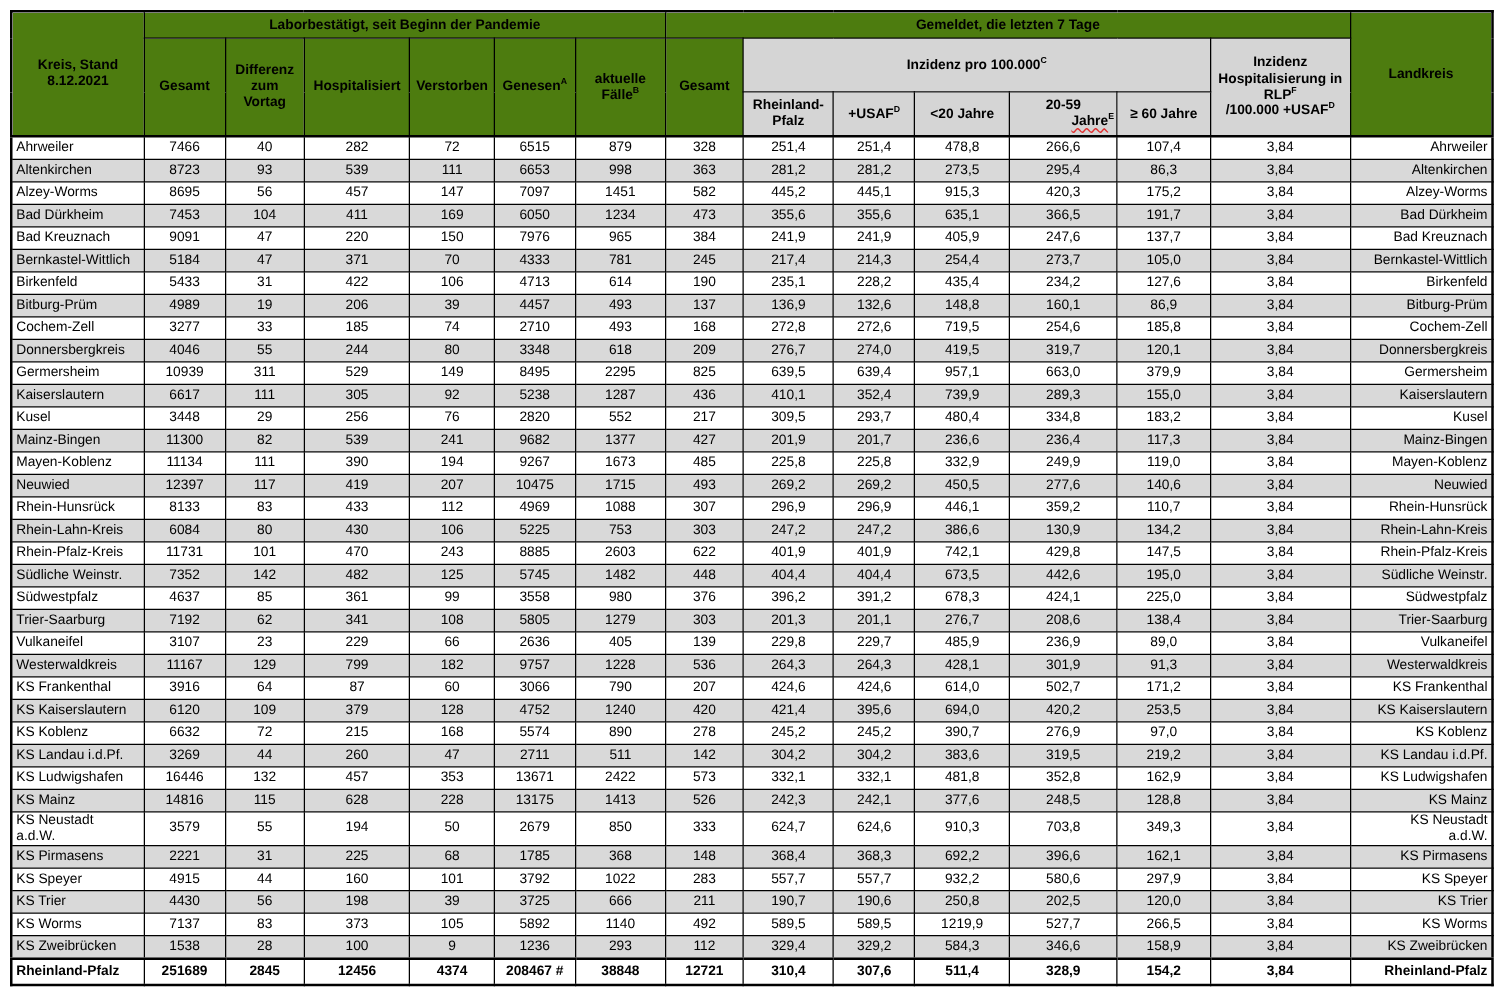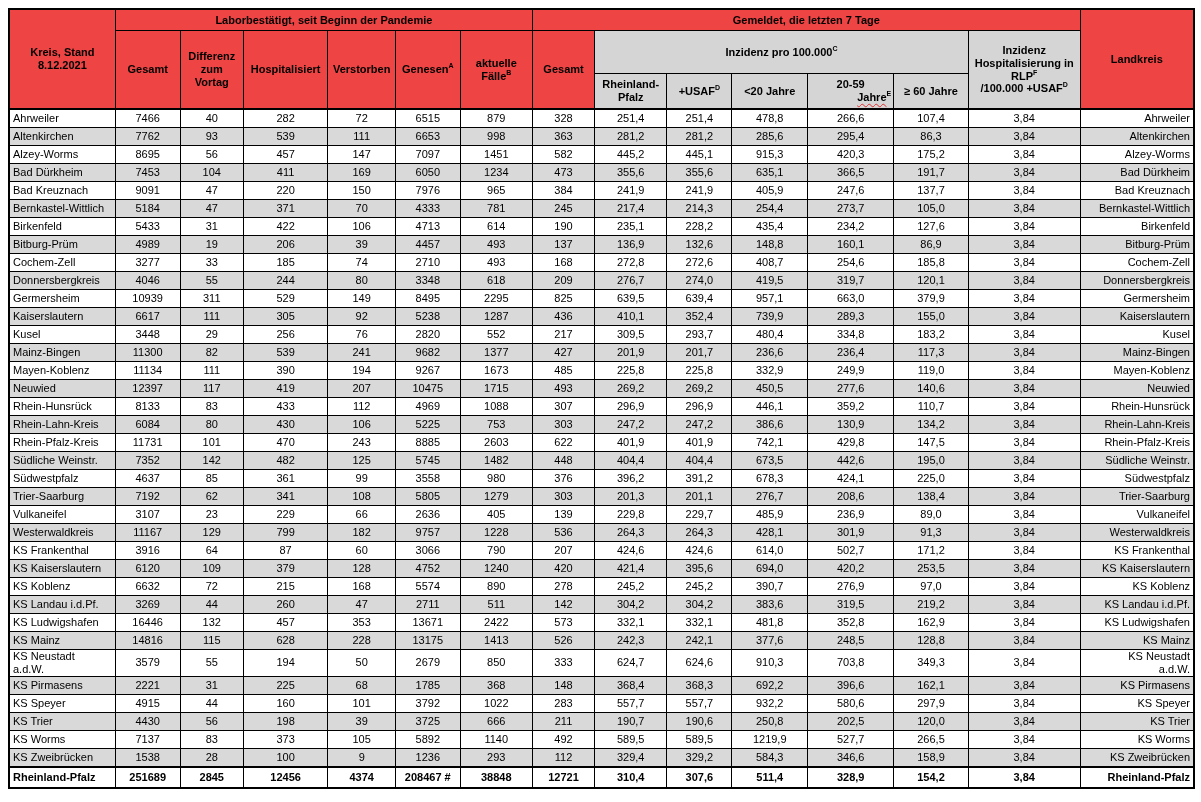--- a/index.html
+++ b/index.html
@@ -1,20 +1,20 @@
 <!DOCTYPE html>
 <html><head>
 <meta charset="utf-8">
 <style>
   html,body{margin:0;padding:0;background:#fff;width:1201px;height:802px;overflow:hidden;
     font-family:"Liberation Sans",sans-serif;color:#000;}
   .wrap{padding:8px 6px 6px 8px;}
   table{border-collapse:collapse;table-layout:fixed;border:2px solid #000;}
   th,td{border:1px solid #000;font-size:11px;line-height:1.18;padding:0 2px;overflow:hidden;}
-  thead th{font-weight:bold;text-align:center;vertical-align:middle;background:#ef4444;}
+  thead th{font-weight:bold;text-align:center;vertical-align:middle;background:#4d7c0f;}
   thead tr.band th{height:20px;}
   thead tr.sub1 th{height:42px;}
   thead tr.sub2 th{height:34px;}
   thead{border-bottom:2px solid #000;}
   th.light{background:#d5d5d5;}
   tbody td{height:17px;vertical-align:middle;}
   tbody tr:nth-child(even){background:#d9d9d9;}
   td.kreis{text-align:left;padding-left:3px;}
   td.landkreis{text-align:right;padding-right:3px;}
   td.num{text-align:center;}
@@ -84,30 +84,30 @@
           <td class="num">251,4</td>
           <td class="num">251,4</td>
           <td class="num">478,8</td>
           <td class="num">266,6</td>
           <td class="num">107,4</td>
           <td class="num">3,84</td>
           <td class="landkreis">Ahrweiler</td>
         </tr>
         <tr>
           <td class="kreis">Altenkirchen</td>
-          <td class="num">7762</td>
+          <td class="num">8723</td>
           <td class="num">93</td>
           <td class="num">539</td>
           <td class="num">111</td>
           <td class="num">6653</td>
           <td class="num">998</td>
           <td class="num">363</td>
           <td class="num">281,2</td>
           <td class="num">281,2</td>
-          <td class="num">285,6</td>
+          <td class="num">273,5</td>
           <td class="num">295,4</td>
           <td class="num">86,3</td>
           <td class="num">3,84</td>
           <td class="landkreis">Altenkirchen</td>
         </tr>
         <tr>
           <td class="kreis">Alzey-Worms</td>
           <td class="num">8695</td>
           <td class="num">56</td>
           <td class="num">457</td>
@@ -212,21 +212,21 @@
           <td class="kreis">Cochem-Zell</td>
           <td class="num">3277</td>
           <td class="num">33</td>
           <td class="num">185</td>
           <td class="num">74</td>
           <td class="num">2710</td>
           <td class="num">493</td>
           <td class="num">168</td>
           <td class="num">272,8</td>
           <td class="num">272,6</td>
-          <td class="num">408,7</td>
+          <td class="num">719,5</td>
           <td class="num">254,6</td>
           <td class="num">185,8</td>
           <td class="num">3,84</td>
           <td class="landkreis">Cochem-Zell</td>
         </tr>
         <tr>
           <td class="kreis">Donnersbergkreis</td>
           <td class="num">4046</td>
           <td class="num">55</td>
           <td class="num">244</td>

